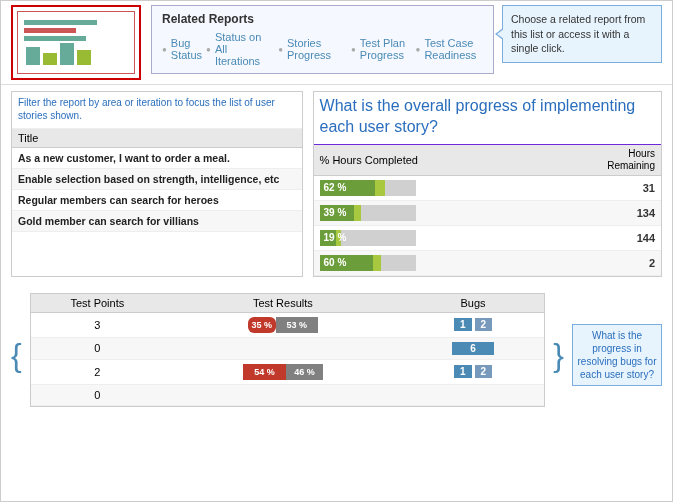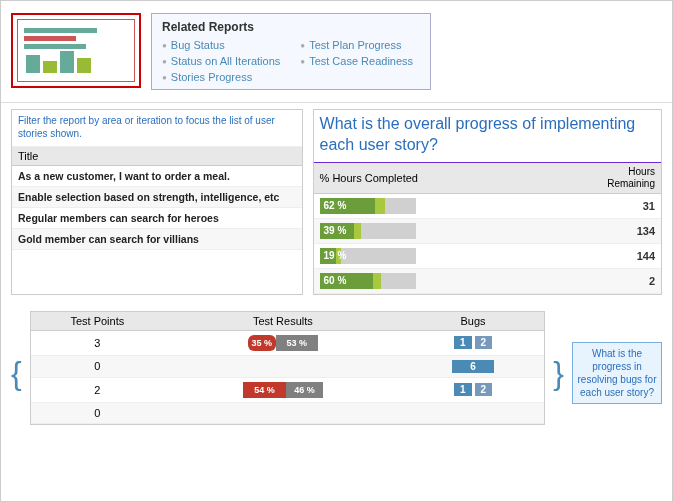--- a/index.html
+++ b/index.html
@@ -16,21 +16,21 @@
       width: 673px;
       height: 502px;
       background: #fff;
       border: 1px solid #ccc;
       position: relative;
     }
 
     
     .top-section {
       display: flex;
-      padding: 12px 10px;
+      padding: 4px 10px;
       border-bottom: 1px solid #ddd;
       align-items: flex-start;
       background: #fff;
     }
 
     
     .report-thumbnail {
       width: 130px;
       height: 75px;
       border: 2px solid #c00;
@@ -89,21 +89,21 @@
       font-weight: bold;
       color: #333;
       margin-bottom: 5px;
     }
     .related-reports-columns {
       display: flex;
       gap: 20px;
     }
     .related-reports-col {
       display: flex;
-      flex-direction: column;
+      flex-direction: row;
       gap: 4px;
     }
     .related-report-item {
       display: flex;
       align-items: center;
       gap: 4px;
       color: #4a8ab5;
       cursor: pointer;
     }
     .related-report-item::before {
@@ -441,20 +441,25 @@
           <div class="related-report-item">
             <span>Test Plan Progress</span>
           </div>
           <div class="related-report-item">
             <span>Test Case Readiness</span>
           </div>
         </div>
       </div>
     </div>
 
+    <div class="callout-box" style="position:relative; margin-left:8px;">
+      <div class="callout-arrow"></div>
+      <div class="callout-arrow-inner"></div>
+      <span>Choose a related report from this list or access it with a single click.</span>
+    </div>
   </div>
 
   <div class="middle-section">
 
     <div class="stories-panel">
       <div class="panel-header-note">Filter the report by area or iteration to focus the list of user stories shown.</div>
       <table class="stories-table">
         <thead>
           <tr>
             <th>Title</th>

